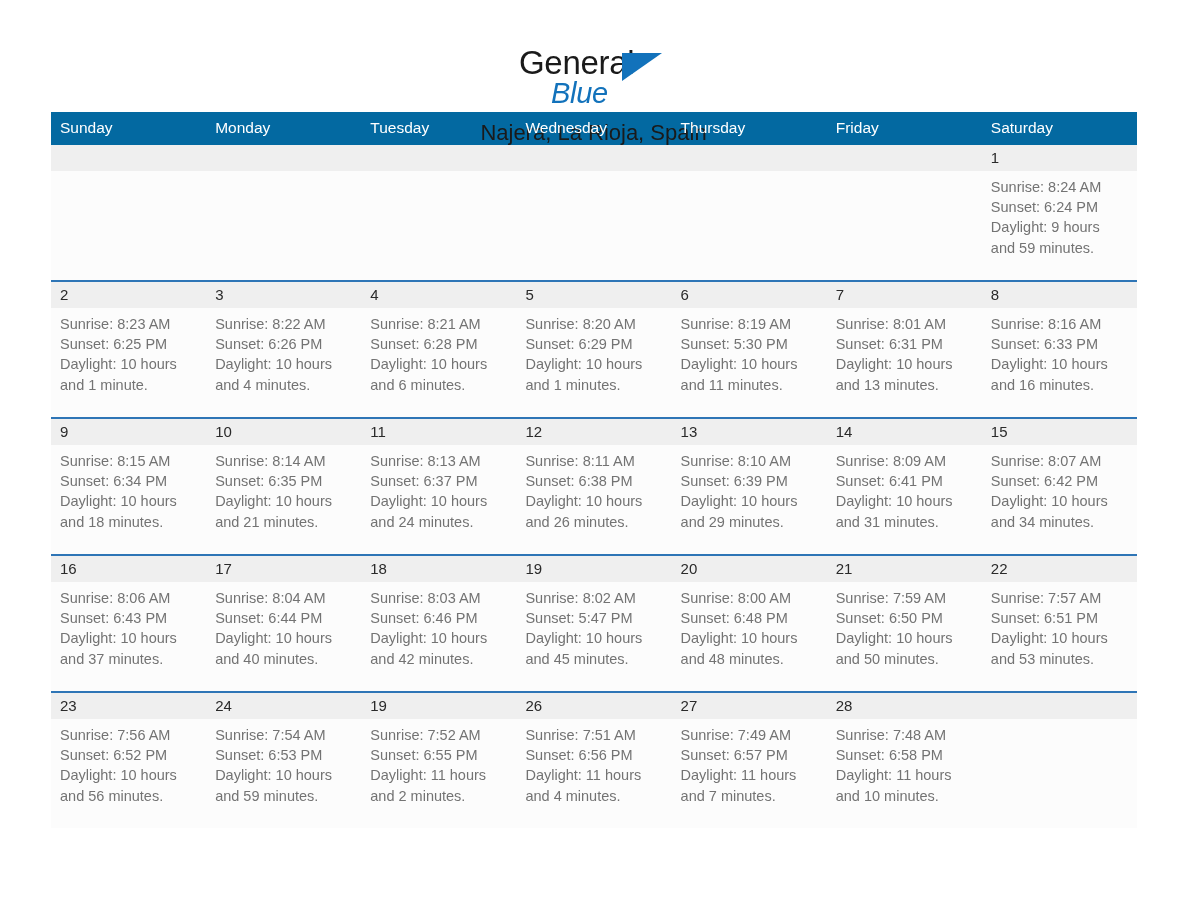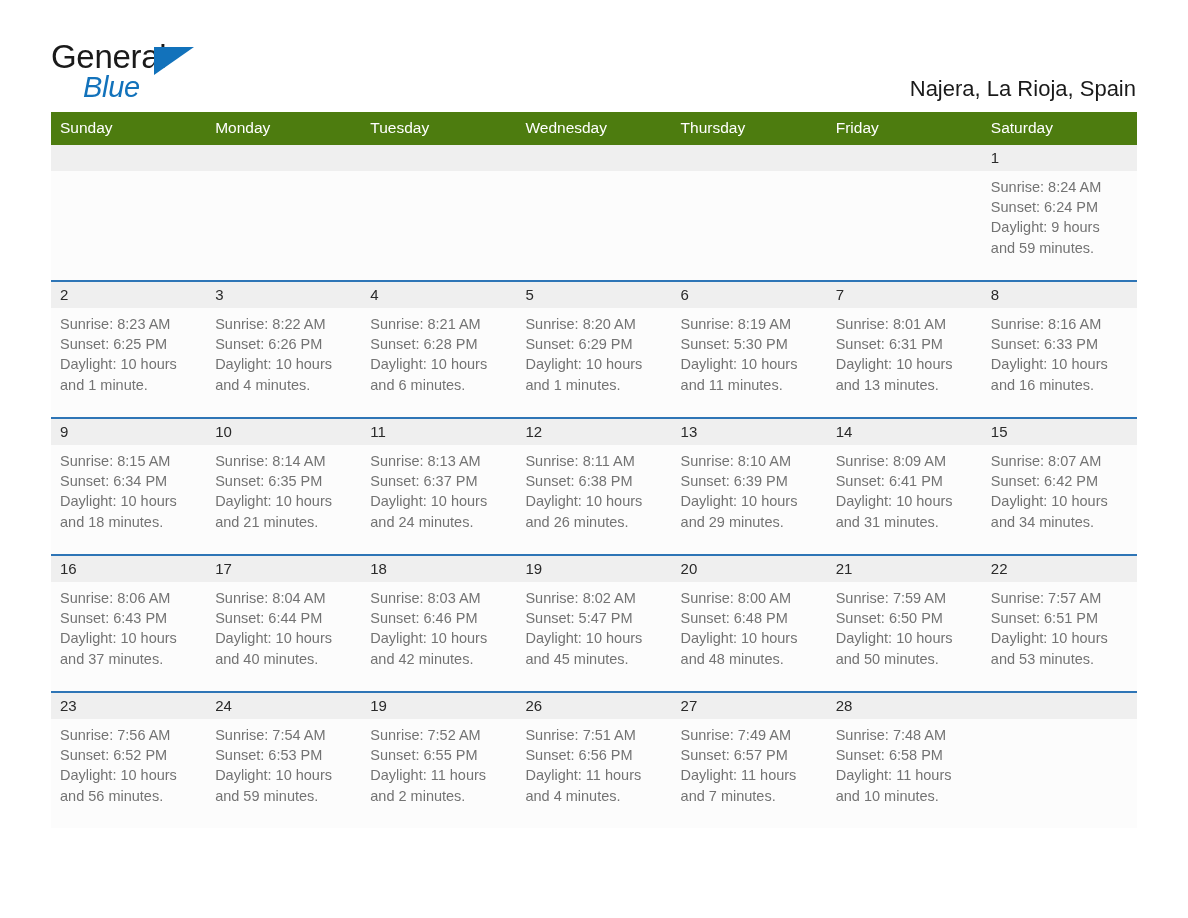--- a/index.html
+++ b/index.html
@@ -18,25 +18,26 @@
     position: relative;
     width: 1188px;
     height: 918px;
     box-sizing: border-box;
     padding: 0 51px;
   }
 
   
   .header {
     display: flex;
-    align-items: flex-end;
+    align-items: center;
     justify-content: space-between;
     padding-top: 44px;
     height: 104px;
     box-sizing: border-box;
+    flex-direction: column;
   }
 
   .brand {
     position: relative;
     width: 150px;
     height: 66px;
     flex: 0 0 auto;
   }
   .brand-general {
     position: absolute;
@@ -89,21 +90,21 @@
   }
 
   
   .calendar {
     width: 1086px;
     border-collapse: collapse;
     table-layout: fixed;
     margin-top: 8px;
   }
   .calendar th {
-    background: #4d7c0f;
+    background: #0369a1;
     color: #ffffff;
     font-weight: normal;
     font-size: 15.5px;
     text-align: left;
     padding: 7px 0 8px 9px;
     height: 16px;
     vertical-align: middle;
     border: none;
   }
   .calendar col { width: 155.14px; }

